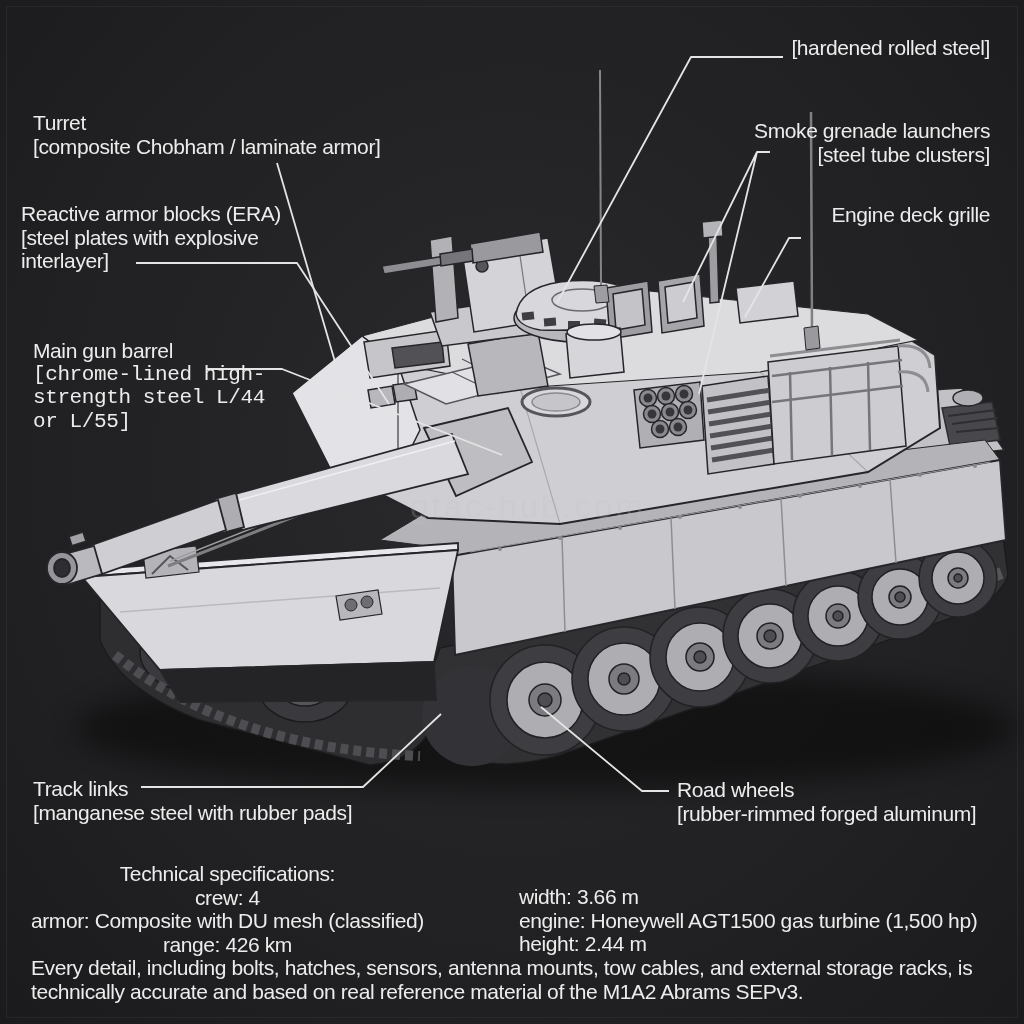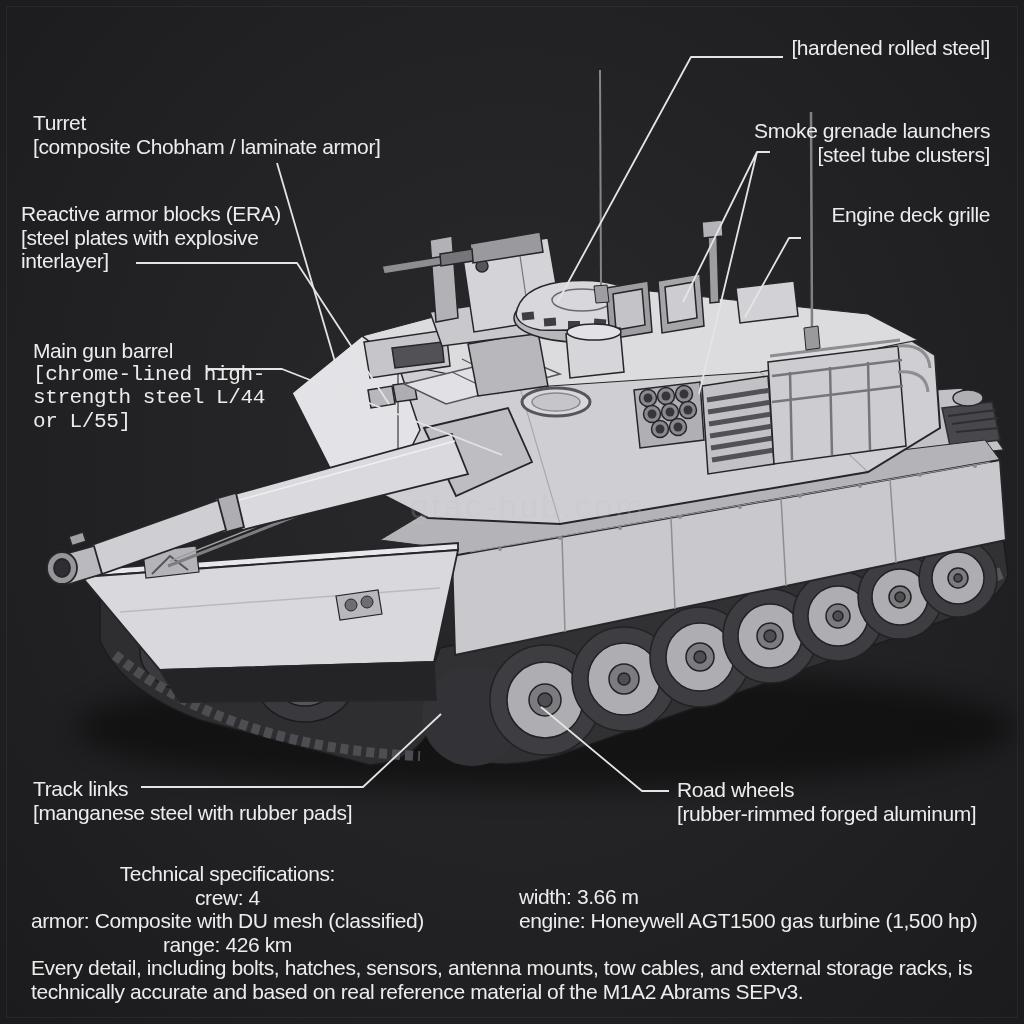--- a/index.html
+++ b/index.html
@@ -321,15 +321,16 @@
 <div class="specs" style="left:31px;top:862px;text-align:center;">
   <div>Technical specifications:</div>
   <div>crew: 4</div>
   <div>armor: Composite with DU mesh (classified)</div>
   <div>range: 426 km</div>
 </div>
 
 <div class="specs" style="left:519px;top:885px;">
   <div>width: 3.66 m</div>
   <div>engine: Honeywell AGT1500 gas turbine (1,500 hp)</div>
+  <div>height: 2.44 m</div>
 </div>
 
 <div class="specs" style="left:31px;top:956px;width:978px;">Every detail, including bolts, hatches, sensors, antenna mounts, tow cables, and external storage racks, is technically accurate and based on real reference material of the M1A2 Abrams SEPv3.</div>
 
 </body></html>

